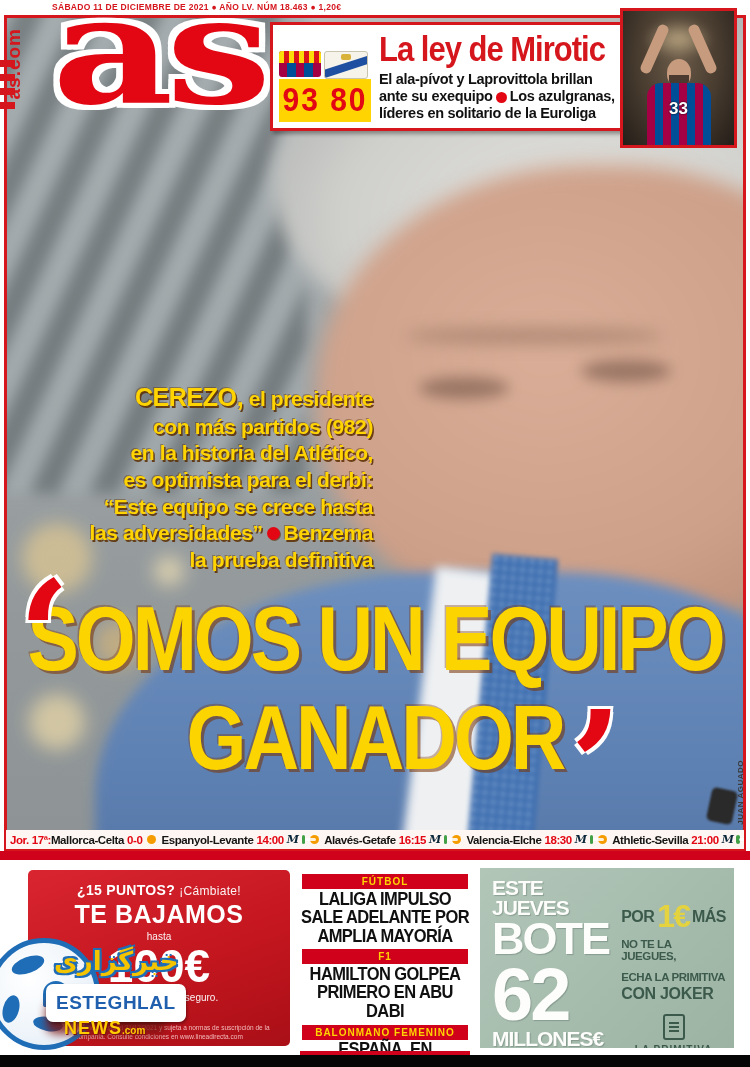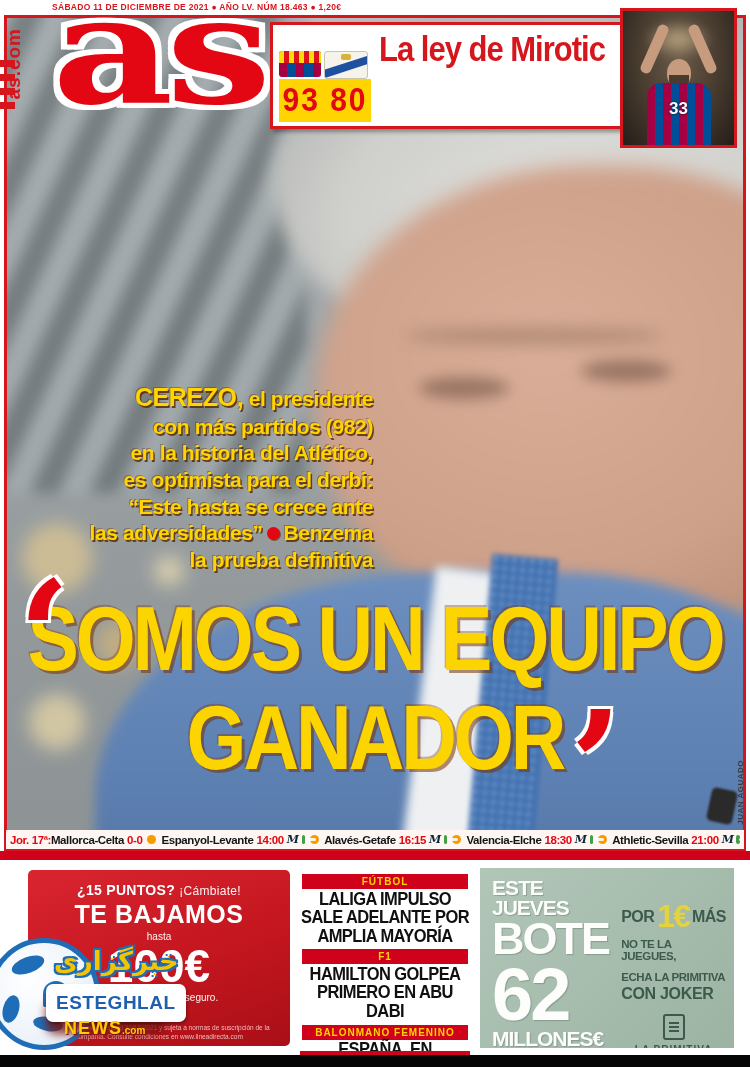--- a/index.html
+++ b/index.html
@@ -222,21 +222,21 @@
     <div class="suit"></div>
     <div class="shirt"></div>
     <div class="tie"></div>
     <div class="mic"></div>
 
     <div class="cerezo">
       <div><span class="lead">CEREZO,</span><span> el presidente</span></div>
       <div>con más partidos (982)</div>
       <div>en la historia del Atlético,</div>
       <div>es optimista para el derbi:</div>
-      <div>“Este hasta se crece ante</div>
+      <div>“Este equipo se crece hasta</div>
       <div><span>las adversidades”</span><span class="dot"></span><span>Benzema</span></div>
       <div>la prueba definitiva</div>
     </div>
 
     <div class="headline">
       <div class="l1">SOMOS UN EQUIPO</div>
       <div class="l2">GANADOR</div>
     </div>
   </div>
 
@@ -255,20 +255,23 @@
   <div class="mirotic">
     <div class="score-col">
       <div class="crests">
         <span class="crest fcb"></span>
         <span class="crest rma"></span>
       </div>
       <div class="score"><span>93</span> <span>80</span></div>
     </div>
     <div class="mirotic-right">
       <div class="mirotic-title">La ley de Mirotic</div>
+      <div class="mirotic-sub">
+        <span>El ala-pívot y Laprovittola brillan ante su exequipo</span><span class="reddot"></span><span>Los azulgranas, líderes en solitario de la Euroliga</span>
+      </div>
     </div>
   </div>
 
   <div class="mini">
     <div class="glow"></div>
     <div class="arm l"></div>
     <div class="arm r"></div>
     <div class="head"></div>
     <div class="beard"></div>
     <div class="torso">

